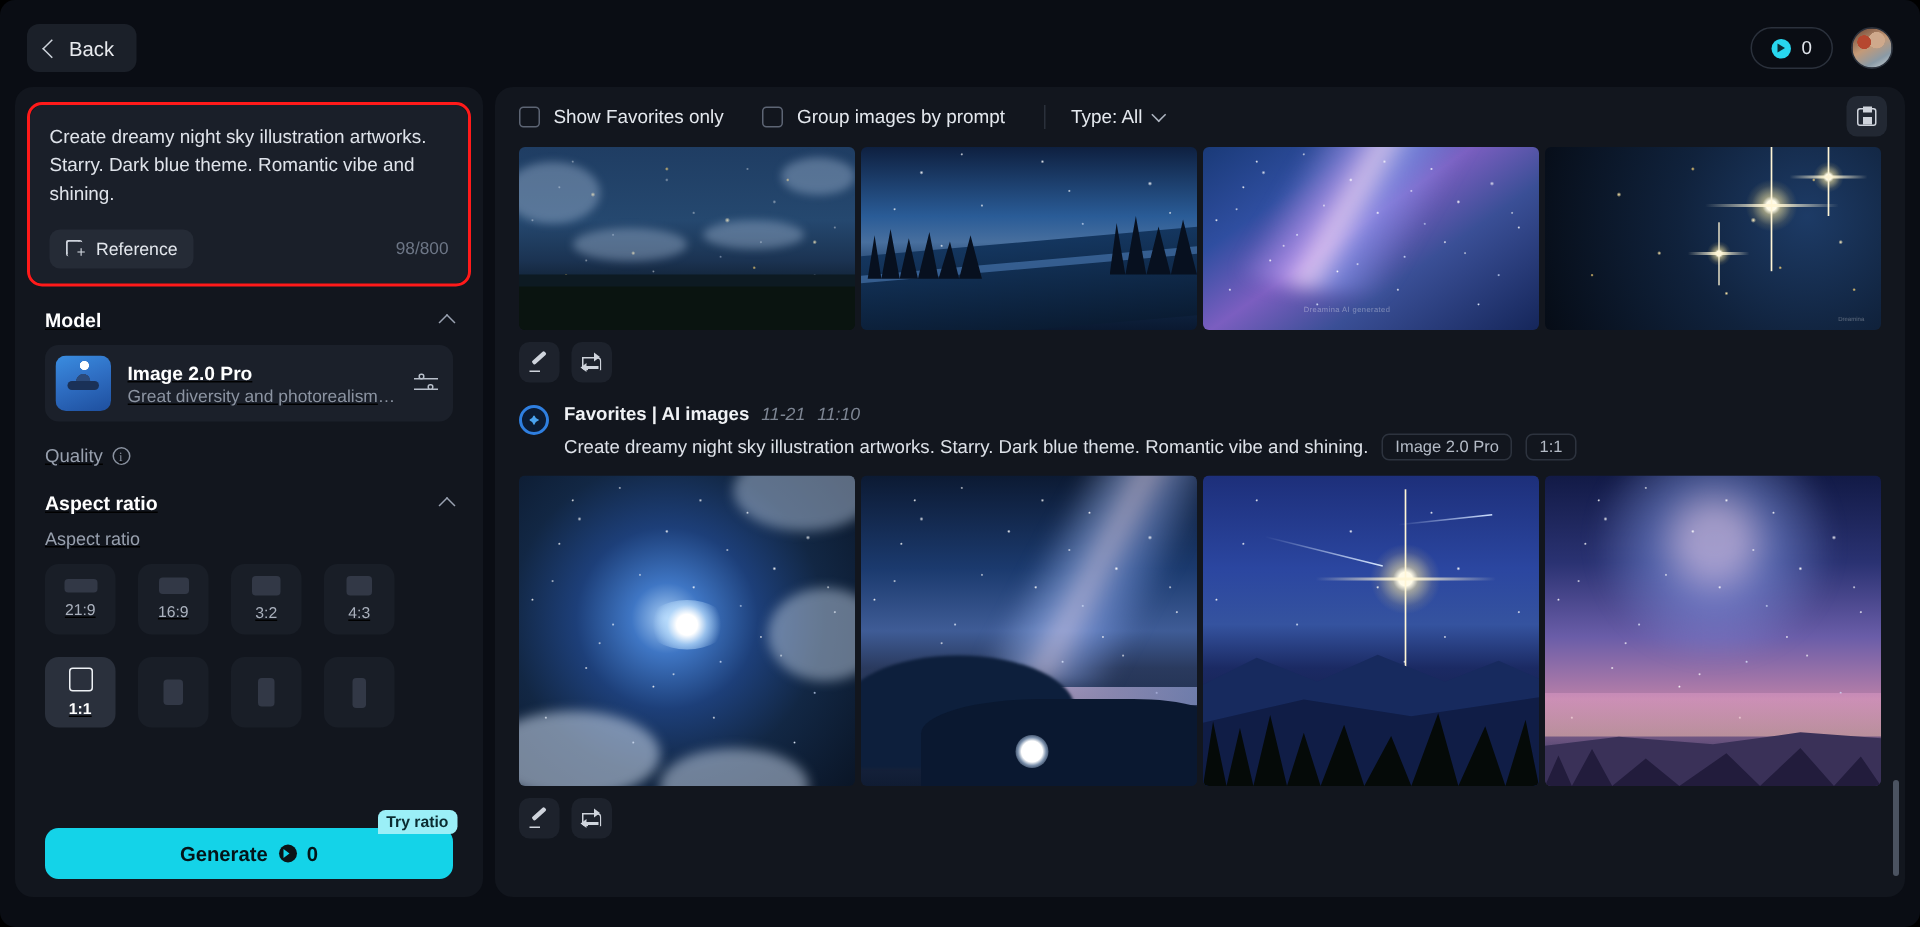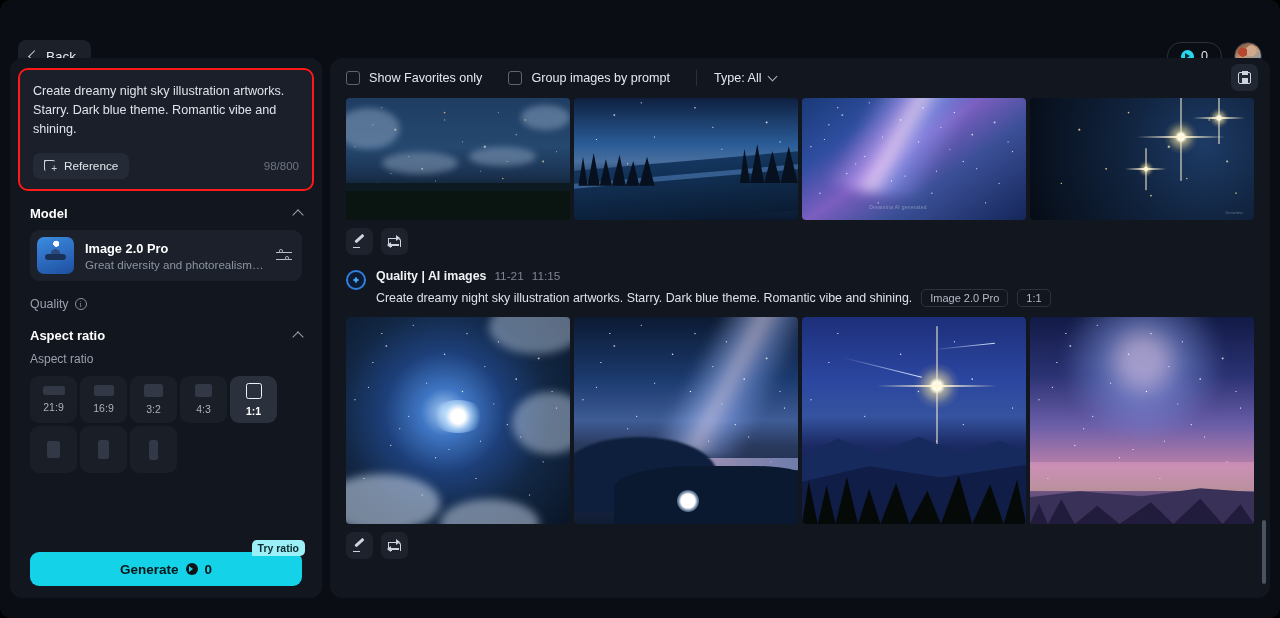--- a/index.html
+++ b/index.html
@@ -15,21 +15,20 @@
     background: #0a0d14;
     border-radius: 10px;
     overflow: hidden;
   }
 
   
   .topbar {
     position: absolute; top: 0; left: 0; right: 0; height: 64px;
     display: flex; align-items: center; justify-content: space-between;
     padding: 0 18px;
-    margin-top: 24px;
   }
   .back-btn {
     display: flex; align-items: center; gap: 7px;
     height: 32px; padding: 0 15px 0 12px;
     background: #1b2029; border-radius: 8px;
     color: #e8eaee; font-size: 13.5px;
     cursor: pointer;
   }
   .back-chevron { width: 9px; height: 9px; border-left: 1.6px solid #cfd4dc; border-bottom: 1.6px solid #cfd4dc; transform: rotate(45deg); margin-top: 0; }
   .topright { display: flex; align-items: center; gap: 12px; }
@@ -96,21 +95,21 @@
   .ref-icon { width: 13px; height: 13px; position: relative; }
   .ref-icon i {
     position: absolute; left: 0; top: 0; width: 10px; height: 10px;
     border: 1.4px solid #cfd4dc; border-radius: 2px;
     border-right-color: transparent; border-bottom-color: transparent;
   }
   .ref-icon i::before { content: ''; position: absolute; left: -1.4px; top: -1.4px; width: 10px; height: 10px; border-left: 1.4px solid #cfd4dc; border-top: 1.4px solid #cfd4dc; border-radius: 2px; }
   .ref-plus { position: absolute; right: 0; bottom: 0; color: #cfd4dc; font-size: 10px; line-height: 9px; }
   .char-count { color: #6d7686; font-size: 11.5px; }
 
-  .section { padding: 0 20px; }
+  .section { padding: 0 20px; text-decoration: underline; }
   .section-head {
     display: flex; align-items: center; justify-content: space-between;
     margin-top: 17px; cursor: pointer;
   }
   .section-title { color: #fff; font-size: 13px; font-weight: bold; }
   .chev-up { width: 8px; height: 8px; border-left: 1.5px solid #9aa2b1; border-top: 1.5px solid #9aa2b1; transform: rotate(45deg); margin-top: 3px; }
   .sub-label { color: #98a0ae; font-size: 12px; margin-top: 9px; }
 
   .model-card {
     display: flex; align-items: center; gap: 11px;
@@ -147,21 +146,21 @@
     width: 12px; height: 12px; border-radius: 50%;
     border: 1.2px solid #8a92a0; color: #8a92a0;
     font-size: 8.5px; line-height: 10px; text-align: center;
     font-family: "Liberation Serif", serif;
   }
   .slider-row { display: flex; align-items: center; gap: 13px; margin-top: 13px; }
   .slider-track { flex: 1; height: 6px; border-radius: 3px; background: #787f8b; position: relative; cursor: pointer; }
   .slider-thumb { position: absolute; right: -1px; top: -4px; width: 5px; height: 14px; border-radius: 2.5px; background: #f1f3f6; }
   .slider-val { color: #fff; font-size: 13px; font-weight: bold; min-width: 18px; }
 
-  .ar-grid { display: flex; gap: 3px; margin-top: 10px; flex-wrap: wrap; }
+  .ar-grid { display: flex; gap: 15px; margin-top: 10px; flex-wrap: wrap; }
   .ar-btn {
     width: 47px; height: 47px; border-radius: 9px;
     background: #191e27;
     display: flex; flex-direction: column; align-items: center; justify-content: center;
     gap: 6px; cursor: pointer;
   }
   .ar-btn.selected { background: #2a303c; }
   .ar-shape { background: #323846; border-radius: 2.5px; }
   .ar-btn.selected .ar-shape { background: transparent; border: 1.6px solid #eef1f5; }
   .ar-label { color: #aab1bd; font-size: 10.5px; }
@@ -243,21 +242,21 @@
     display: flex; align-items: center; justify-content: center; flex: 0 0 auto;
     margin-top: 1px;
   }
   .dreamina-badge i {
     width: 7px; height: 7px; background: #4aa3f0;
     clip-path: polygon(50% 0%, 68% 32%, 100% 50%, 68% 68%, 50% 100%, 32% 68%, 0% 50%, 32% 32%);
   }
   .result-meta { flex: 1; }
   .result-line1 { display: flex; align-items: baseline; gap: 8px; }
   .result-src { color: #f0f2f5; font-size: 12.4px; font-weight: bold; }
-  .result-date, .result-time { color: #7d8593; font-size: 11.8px; }
+  .result-date, .result-time { color: #7d8593; font-size: 11.8px; font-style: italic; }
   .result-line2 { display: flex; align-items: center; gap: 9px; margin-top: 6px; flex-wrap: wrap; }
   .result-prompt { color: #dde1e8; font-size: 12.4px; }
   .meta-chip {
     border: 1px solid #2d333e; border-radius: 5px;
     padding: 2px 8px; color: #b4bbc6; font-size: 11px;
   }
 
   .vscroll { position: absolute; right: 4px; bottom: 14px; width: 4px; height: 64px; background: #4b5361; border-radius: 2px; }
 
   
@@ -538,23 +537,23 @@
             </span>
           </div>
       </div>
 
       <div class="result-head">
         <div class="dreamina-badge">
             <i></i>
           </div>
         <div class="result-meta">
           <div class="result-line1">
-            <span class="result-src">Quality | AI images</span>
+            <span class="result-src">Favorites | AI images</span>
             <span class="result-date">11-21</span>
-            <span class="result-time">11:15</span>
+            <span class="result-time">11:10</span>
           </div>
           <div class="result-line2">
             <span class="result-prompt">Create dreamy night sky illustration artworks. Starry. Dark blue theme. Romantic vibe and shining.</span>
             <span class="meta-chip">Image 2.0 Pro</span>
             <span class="meta-chip">1:1</span>
           </div>
         </div>
       </div>
 
       <div class="grid-row row2" style="margin-top:10px;">

